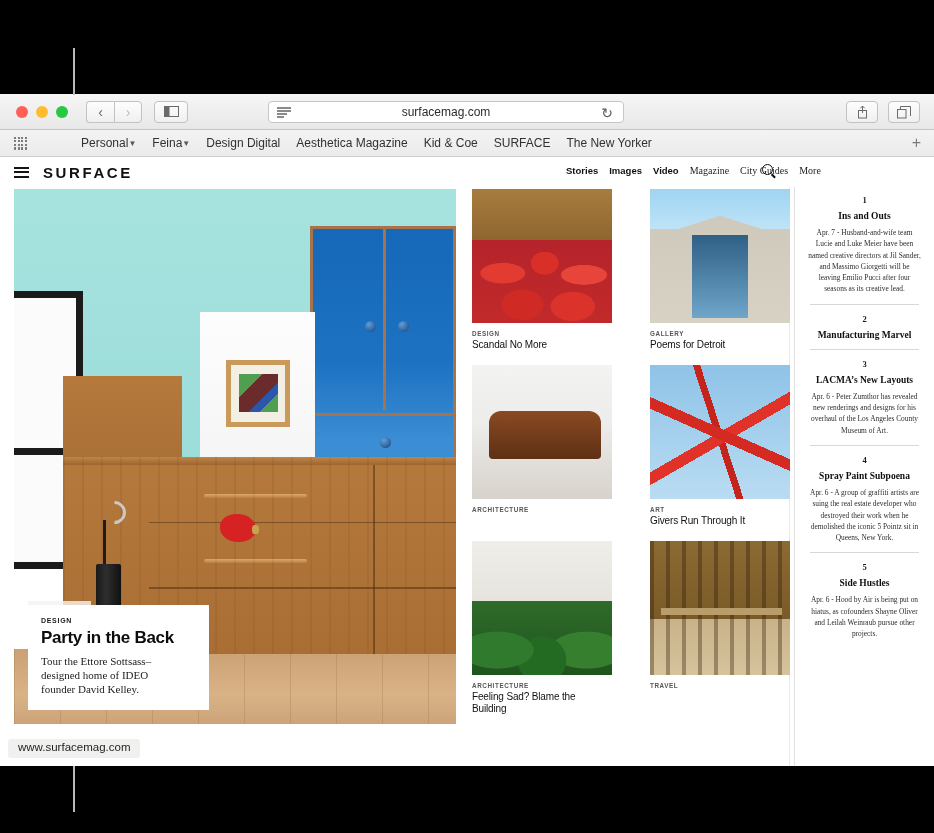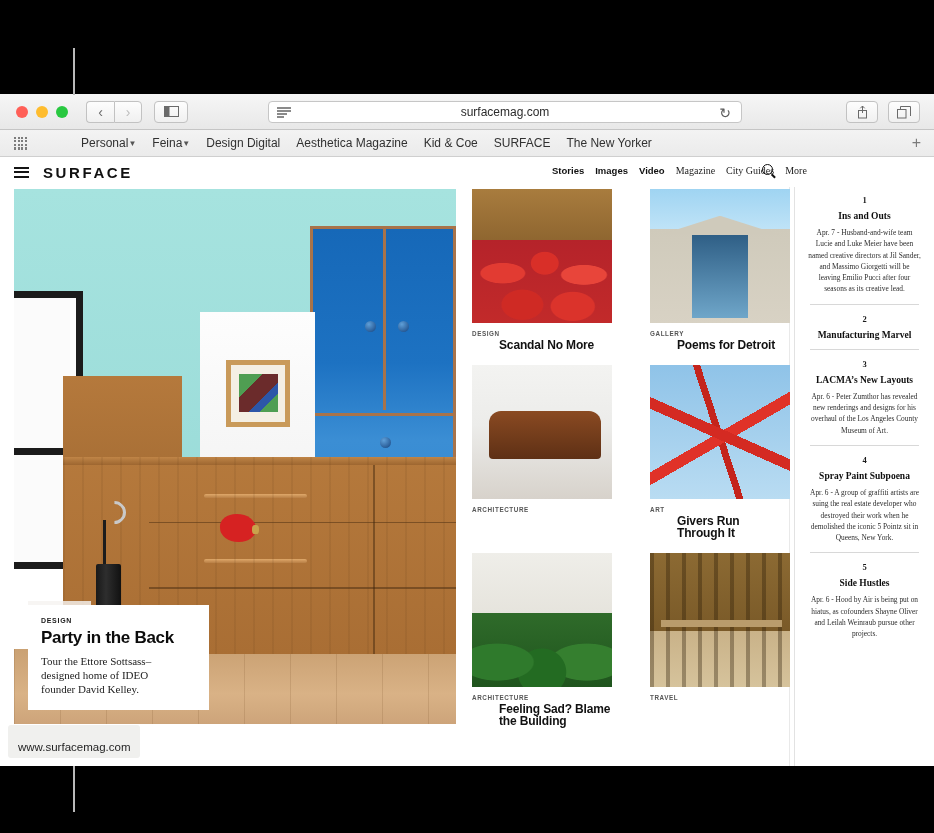--- a/index.html
+++ b/index.html
@@ -53,21 +53,21 @@
     color: #6a6a6a;
   }
   .navgroup { display: flex; margin-left: 18px; }
   .navgroup .tb-btn { width: 28px; border-radius: 0; border-right: none; font-size: 14px; }
   .navgroup .tb-btn:first-child { border-radius: 4px 0 0 4px; }
   .navgroup .tb-btn:last-child  { border-radius: 0 4px 4px 0; border-right: 1px solid #c2c2c2; color: #bdbdbd; }
   #sidebar-button { width: 34px; margin-left: 12px; }
 
   #address-bar {
     position: absolute; left: 268px; top: 7px;
-    width: 474px; height: 22px;
+    width: 356px; height: 22px;
     background: #ffffff;
     border: 1px solid #c6c6c6;
     border-radius: 4px;
     display: flex; align-items: center; justify-content: center;
   }
   #address-text { font-size: 12px; color: #2b2b2b; }
   #reader-icon {
     position: absolute; left: 8px; top: 5px;
     width: 14px; height: 11px;
     display: flex; flex-direction: column; justify-content: space-between;
@@ -106,21 +106,21 @@
   #page { position: relative; height: 609px; background: #fff; display: flex; }
 
   
   #site-header {
     position: absolute; left: 0; top: 0; width: 934px; height: 30px;
     display: flex; align-items: center; background: #fff; z-index: 5;
   }
   #hamburger-icon { margin-left: 14px; width: 15px; height: 11px; display: flex; flex-direction: column; justify-content: space-between; }
   #hamburger-icon i { height: 2px; background: #141414; display: block; }
   #site-logo { margin-left: 14px; font-size: 15px; font-weight: 700; letter-spacing: 2.6px; color: #111; }
-  #site-nav { position: absolute; left: 552px; top: 8px; display: flex; align-items: baseline; gap: 11px; }
+  #site-nav { position: absolute; left: 566px; top: 8px; display: flex; align-items: baseline; gap: 11px; }
   .nav-strong { font-size: 9.5px; font-weight: 700; color: #111; }
   .nav-serif { font-family: "Liberation Serif", serif; font-size: 10px; color: #1d1d1d; }
   #search-icon { position: absolute; left: 762px; top: 7px; width: 11px; height: 11px;
     border: 1.5px solid #111; border-radius: 50%; }
   #search-icon::after { content:""; position: absolute; right:-4px; bottom:-3px; width: 5px; height: 1.6px;
     background: #111; transform: rotate(45deg); }
   #hero {
     position: absolute; left: 14px; top: 32px;
     width: 442px; height: 535px;
     overflow: hidden;
@@ -183,21 +183,21 @@
   #hero-kicker { font-size: 7px; font-weight: 700; letter-spacing: .7px; color: #1a1a1a; }
   #hero-title { font-size: 17px; font-weight: 700; color: #0c0c0c; margin-top: 4px; letter-spacing: -.3px; }
   #hero-dek { font-family: "Liberation Serif", serif; font-size: 11px; line-height: 14px; color: #222; margin-top: 6px; }
 
   
   #grid-column { position: absolute; left: 472px; top: 32px; width: 318px; }
   #article-grid { display: grid; grid-template-columns: 140px 140px; column-gap: 38px; row-gap: 14px; }
   .card { width: 140px; }
   .card-thumb { width: 140px; height: 134px; background: #ddd; overflow: hidden; position: relative; }
   .card-kicker { font-size: 6.3px; font-weight: 700; letter-spacing: .6px; color: #555; margin-top: 7px; }
-  .card-title { font-size: 12px; font-weight: 700; color: #111; margin-top: 2px; line-height: 12px; letter-spacing: -.15px; margin-left: 27px; }
+  .card-title { font-size: 10px; font-weight: 400; color: #111; margin-top: 2px; line-height: 12px; letter-spacing: -.15px; }
 
   
   .t-theater { background: linear-gradient(180deg,#a87c3e 0%, #8f6630 38%, #b5232a 38%, #c22a2a 100%); }
   .t-theater::after { content:""; position:absolute; left:0; right:0; bottom:0; height: 62%;
     background: radial-gradient(ellipse at 22% 40%, #e23b32 0 14%, transparent 15%),
                 radial-gradient(ellipse at 52% 28%, #d92f28 0 13%, transparent 14%),
                 radial-gradient(ellipse at 80% 42%, #e8453a 0 14%, transparent 15%),
                 radial-gradient(ellipse at 36% 78%, #cf2a24 0 16%, transparent 17%),
                 radial-gradient(ellipse at 72% 80%, #db332b 0 15%, transparent 16%); }
   .t-gallery { background: linear-gradient(180deg,#9fd4f2 0%, #bfe3f7 30%, #cfcabb 30%, #d8d2c4 100%); }
@@ -237,21 +237,21 @@
   .news-title { font-size: 9.5px; font-weight: 700; color: #0e0e0e; margin-top: 6px; }
   .news-body { font-size: 7.4px; line-height: 11.3px; color: #2d2d2d; margin-top: 6px; }
 
   
   #grid-divider { position: absolute; left: 789px; top: 30px; width: 1px; height: 579px; background: #e9e9e9; }
 
   
   #status-bar {
     position: absolute; left: 8px; bottom: 8px;
     background: #f0f0ee; border-radius: 3px;
-    padding: 16px 10px 5px 10px;
+    padding: 2px 10px 5px 10px;
     font-size: 11.5px; color: #1f1f1f; z-index: 20;
   }
 </style>
 </head>
 <body>
 
 <div class="callout-line" id="callout-top"></div>
 <div class="callout-line" id="callout-bottom"></div>
 
 <div id="browser-window">

